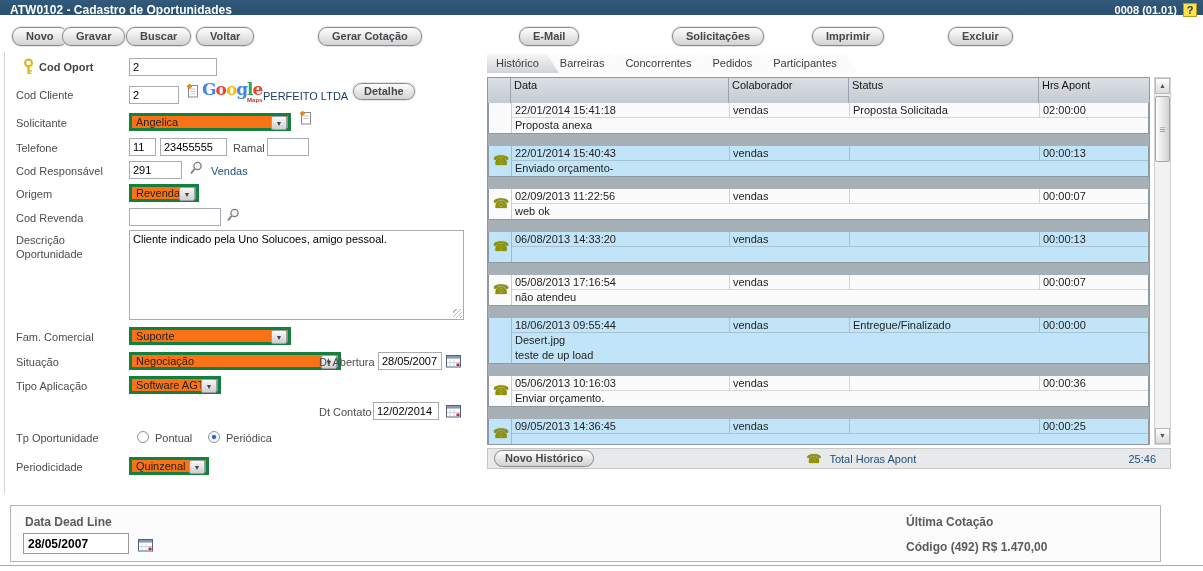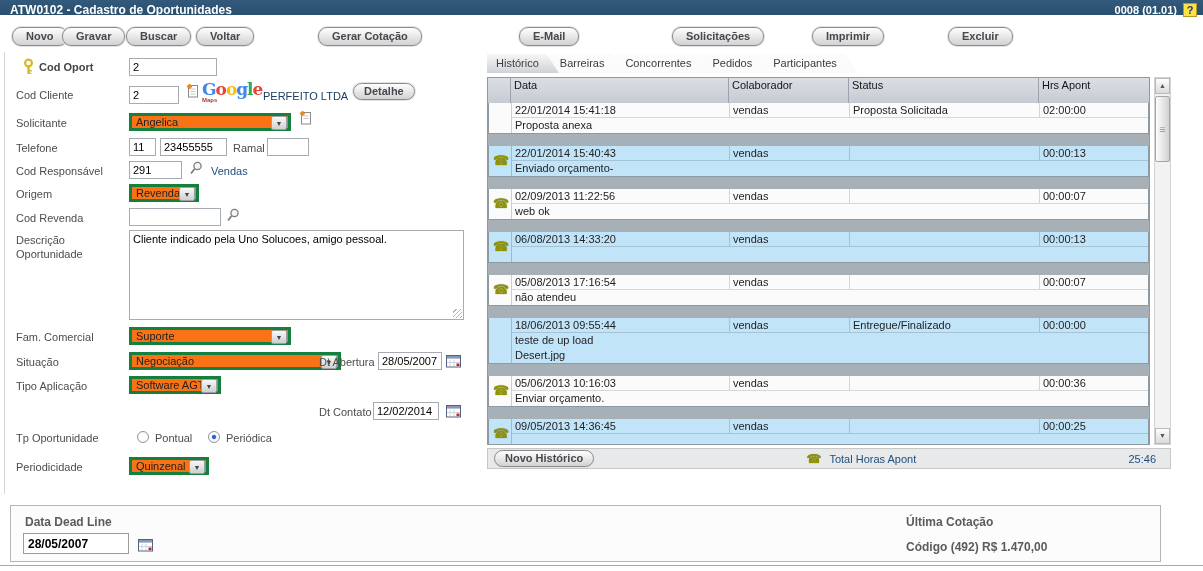--- a/index.html
+++ b/index.html
@@ -38,21 +38,21 @@
     font-family:"Liberation Sans",sans-serif; font-size:11px; color:#000; resize:none; }
   .grip { position:absolute; width:9px; height:9px;
     background:repeating-linear-gradient(135deg, transparent 0 2px, #b5b5b5 2px 3px); }
   .lnk { position:absolute; color:#1d4e7c; white-space:nowrap; }
   .radio { position:absolute; width:12px; height:12px; border-radius:50%;
     border:1px solid #8e979e; background:radial-gradient(#fff 55%,#dfe3e6); cursor:pointer; }
   .radio.on::after { content:""; position:absolute; left:3px; top:3px; width:4px; height:4px;
     border-radius:50%; background:#2a5bd7; box-shadow:0 0 2px #5b8be0; }
   .icon { position:absolute; }
   .google { position:absolute; font-family:"DejaVu Serif", serif; font-weight:bold; font-size:17px;
-    letter-spacing:-1px; line-height:17px; text-align:left; }
+    letter-spacing:-1px; line-height:17px; text-align:right; }
   .google .maps { display:block; font-family:"Liberation Sans",sans-serif; font-size:6px;
     letter-spacing:0; color:#b03c2d; line-height:4px; font-weight:bold; }
 
   
   .rpanel { position:absolute; left:487px; top:54px; width:700px; height:415px; }
   .tabs { position:absolute; left:0; top:0; height:19px; display:flex; }
   .tab { position:relative; height:19px; line-height:18px; padding:0 20px 0 9px; margin-right:-8px;
     background:#fbfbfb; color:#3c3c3c; cursor:pointer;
     clip-path:polygon(0 0, calc(100% - 12px) 0, 100% 100%, 0 100%);
     filter:drop-shadow(0 0 1px #9aa2aa); }
@@ -348,22 +348,22 @@
         </div>
         <div class="entry hl">
           <div class="e-ic"></div>
           <div class="e-rows">
             <div class="e-main">
               <div class="e-cell e-c1">18/06/2013 09:55:44</div>
               <div class="e-cell e-c2">vendas</div>
               <div class="e-cell e-c3">Entregue/Finalizado</div>
               <div class="e-cell e-c4">00:00:00</div>
             </div>
+            <div class="e-note">Desert.jpg</div>
             <div class="e-note">teste de up load</div>
-            <div class="e-note">Desert.jpg</div>
           </div>
         </div>
         <div class="entry">
           <div class="e-ic">
             <span class="ph">☎</span>
           </div>
           <div class="e-rows">
             <div class="e-main">
               <div class="e-cell e-c1">05/06/2013 10:16:03</div>
               <div class="e-cell e-c2">vendas</div>

